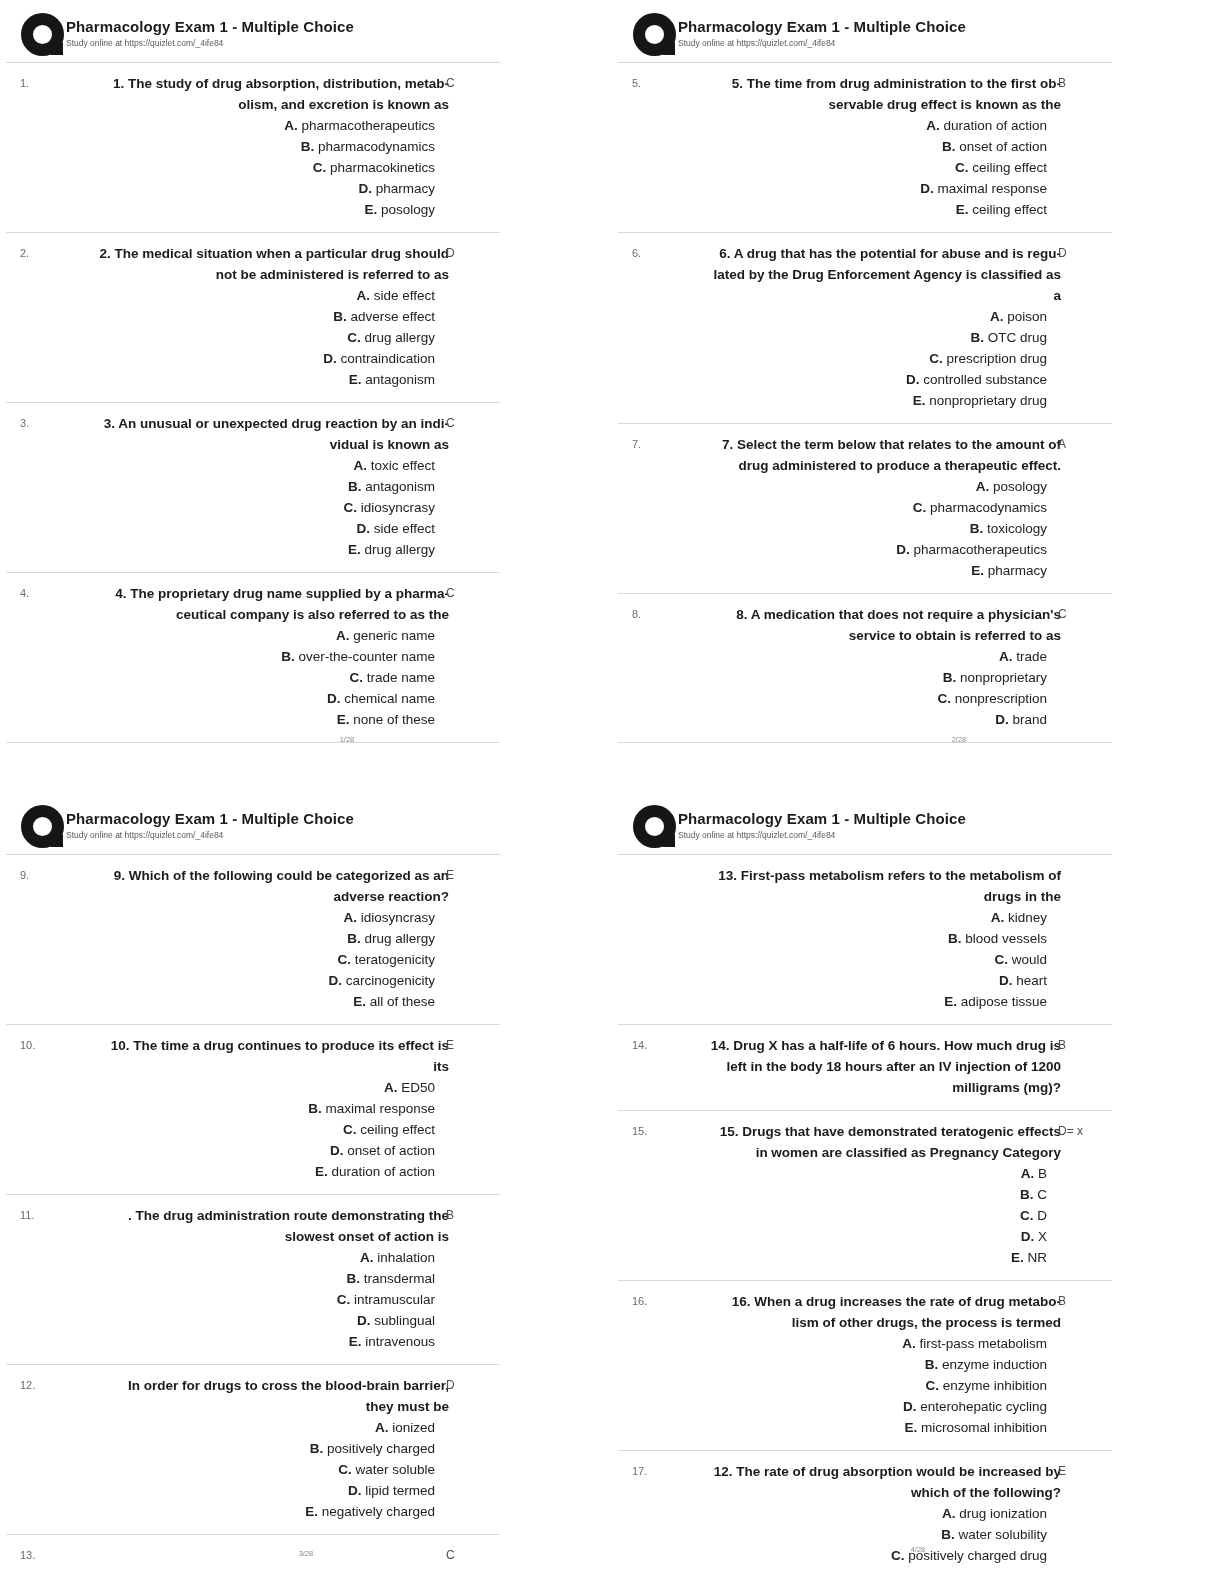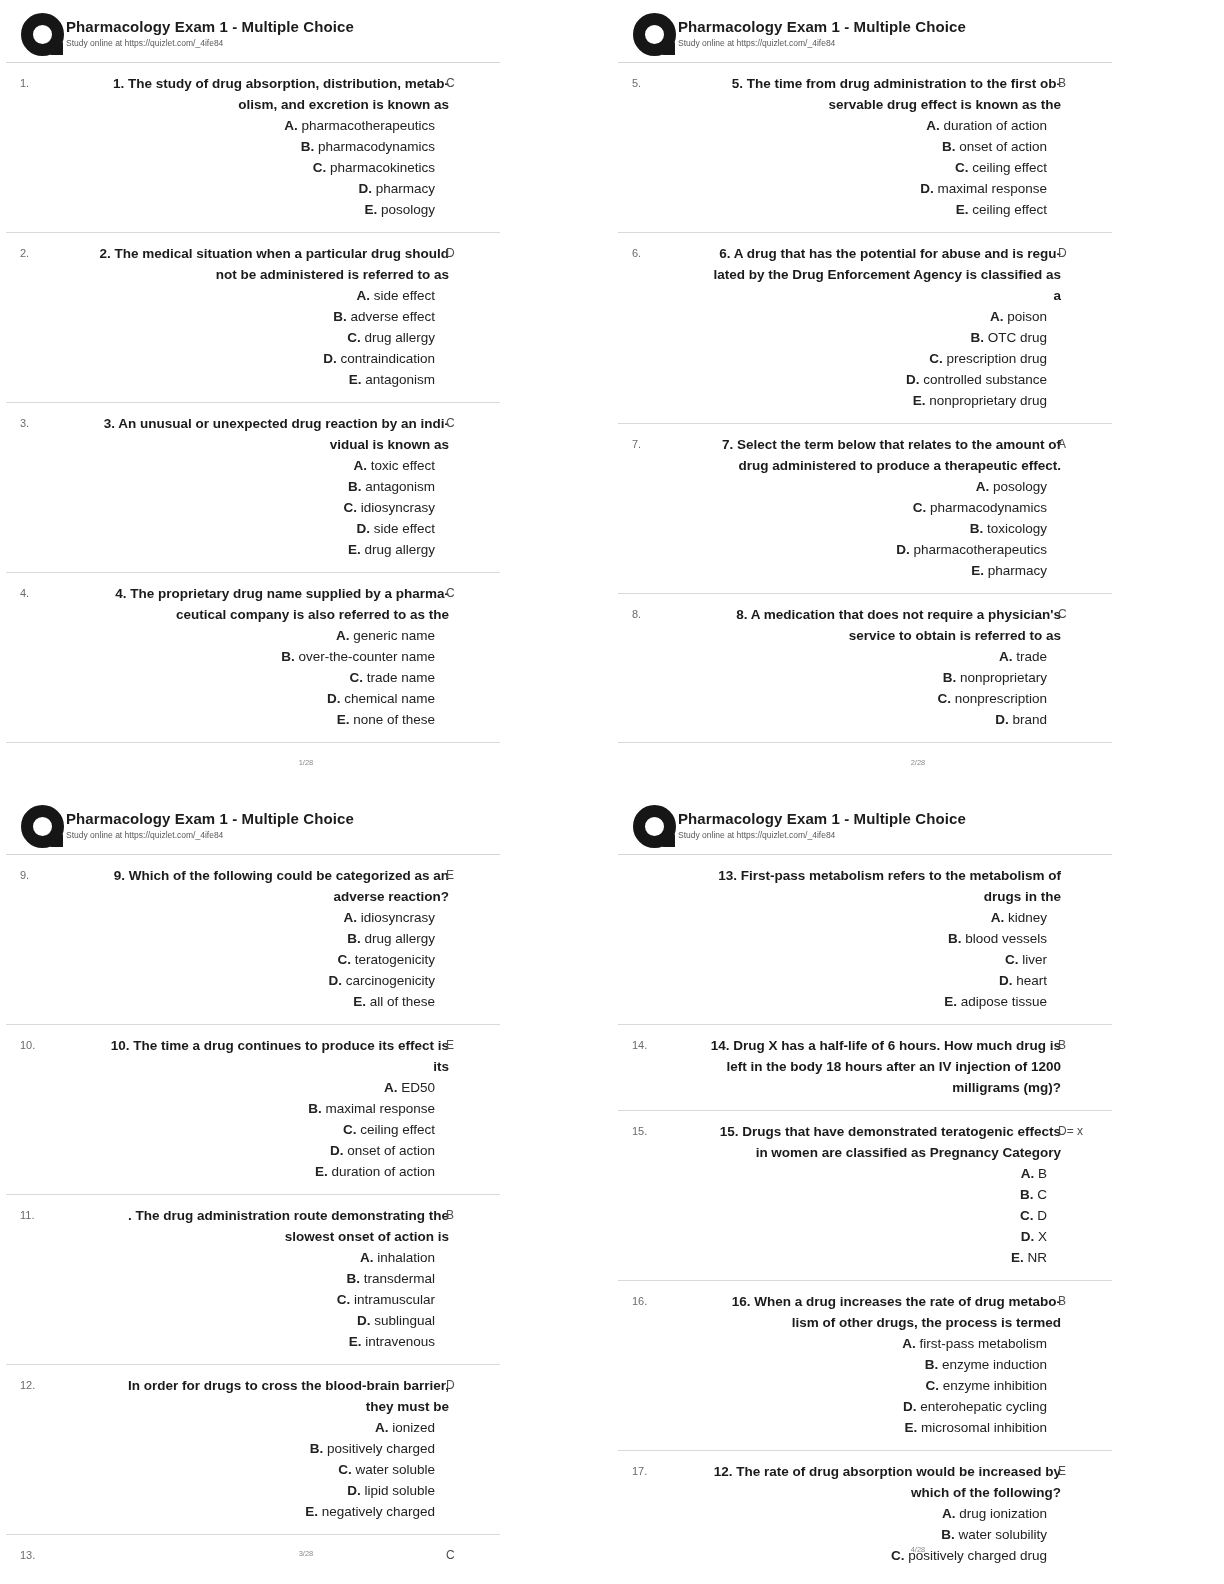--- a/index.html
+++ b/index.html
@@ -30,21 +30,21 @@
   .q-body{flex:none;width:378px;text-align:right;}
   .q-text{font-size:13.5px;line-height:21px;font-weight:600;color:#1b1b1b;
           white-space:pre-line;width:392px;}
   .opt{font-size:13.5px;line-height:21px;color:#222;}
   .opt-letter{font-weight:700;}
   .q-ans{padding-left:11px;font-size:12px;line-height:21px;color:#4d4d4d;white-space:nowrap;}
   .q-div{border-top:1px solid #d9d9d9;margin:0 112px 0 6px;}
 
   
   .footer{position:absolute;left:0;width:100%;text-align:center;font-size:7.5px;color:#8a8a8a;}
-  .page[data-page="0"] .footer,.page[data-page="1"] .footer{top:758px;}
+  .page[data-page="0"] .footer,.page[data-page="1"] .footer{top:735px;padding-left:41px;}
   .page[data-page="2"] .footer{top:757px;}
   .page[data-page="3"] .footer{top:753px;}
 </style>
 </head>
 <body>
 
 <div id="canvas">
 
   <div class="page" data-page="0">
     <div class="header">
@@ -271,21 +271,21 @@
 <div class="q-div"></div>
   <div class="q-block">
     <div class="q-num">12.</div>
     <div class="q-body">
       <div class="q-text">In order for drugs to cross the blood-brain barrier,
 they must be</div>
       <div class="q-options">
               <div class="opt"><span class="opt-letter">A.</span> <span>ionized</span></div>
               <div class="opt"><span class="opt-letter">B.</span> <span>positively charged</span></div>
               <div class="opt"><span class="opt-letter">C.</span> <span>water soluble</span></div>
-              <div class="opt"><span class="opt-letter">D.</span> <span>lipid soluble</span></div>
+              <div class="opt"><span class="opt-letter">D.</span> <span>lipid termed</span></div>
               <div class="opt"><span class="opt-letter">E.</span> <span>negatively charged</span></div>
             </div>
     </div>
     <div class="q-ans">D</div>
   </div>
 <div class="q-div"></div>
   <div class="q-block">
     <div class="q-num">13.</div>
     <div class="q-body">
       <div class="q-text"></div>
@@ -311,21 +311,21 @@
     </div>
     <div class="questions">
   <div class="q-block">
     <div class="q-num"></div>
     <div class="q-body">
       <div class="q-text">13. First-pass metabolism refers to the metabolism of
 drugs in the</div>
       <div class="q-options">
               <div class="opt"><span class="opt-letter">A.</span> <span>kidney</span></div>
               <div class="opt"><span class="opt-letter">B.</span> <span>blood vessels</span></div>
-              <div class="opt"><span class="opt-letter">C.</span> <span>liver</span></div>
+              <div class="opt"><span class="opt-letter">C.</span> <span>would</span></div>
               <div class="opt"><span class="opt-letter">D.</span> <span>heart</span></div>
               <div class="opt"><span class="opt-letter">E.</span> <span>adipose tissue</span></div>
             </div>
     </div>
     <div class="q-ans"></div>
   </div>
 <div class="q-div"></div>
   <div class="q-block">
     <div class="q-num">14.</div>
     <div class="q-body">

